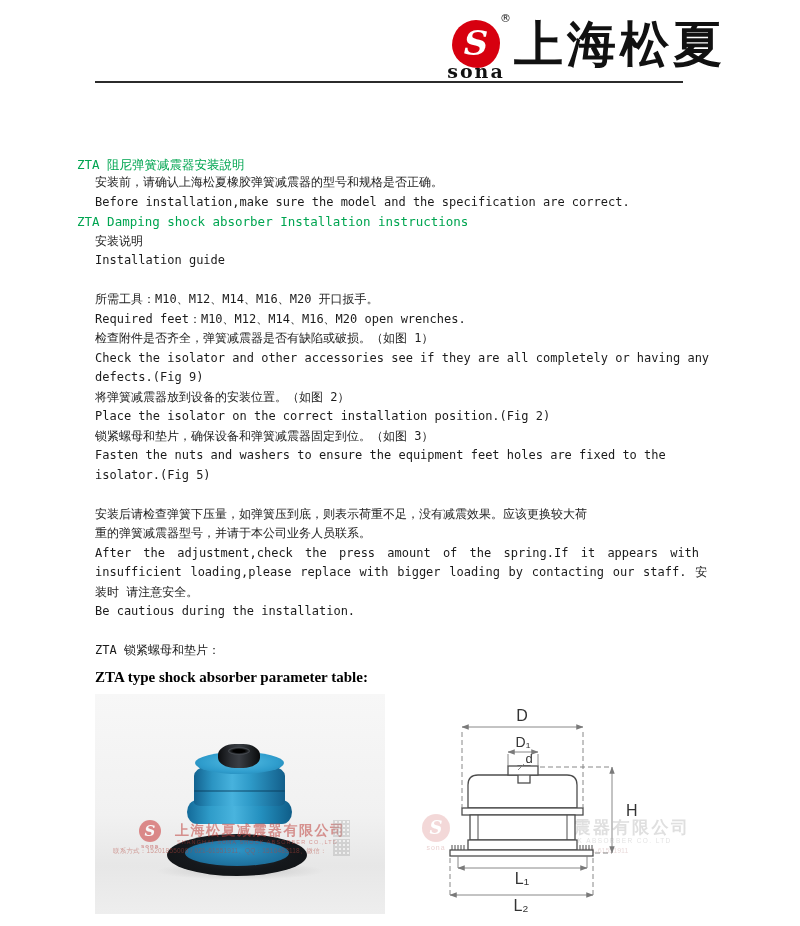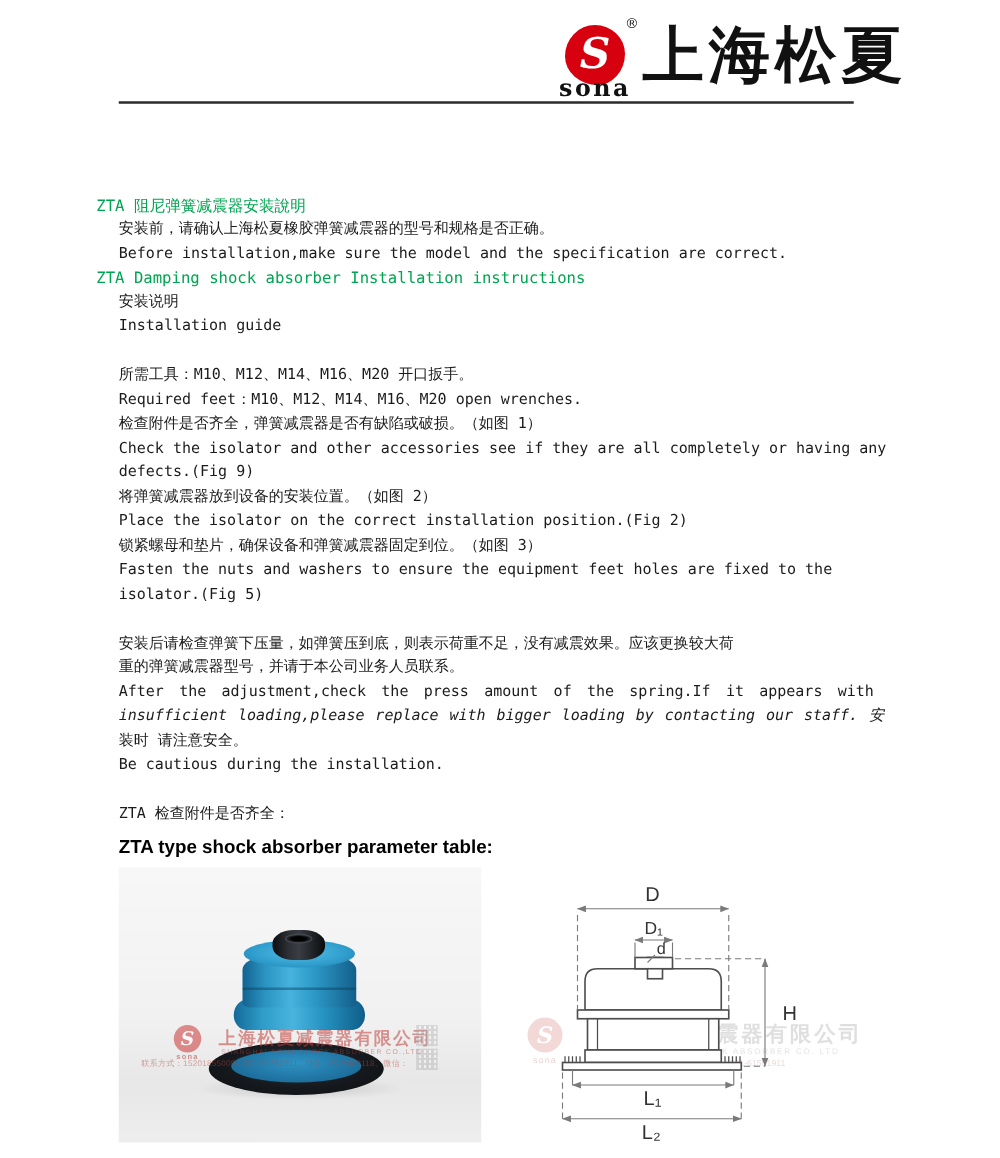--- a/index.html
+++ b/index.html
@@ -39,23 +39,23 @@
   }
 
   
   .doc-title { position:absolute; left:77px; top:117px; font-size:12.5px; line-height:19px; color:#00a551; white-space:pre; }
 
   
   .body-text { position:absolute; left:95px; top:173px; width:640px; font-size:12px; line-height:19.5px; }
   .ln  { white-space:pre; }
   .gap { height:19.5px; }
   .just  { word-spacing:5px; }
-  .just2 { word-spacing:1.5px;font-style:italic; }
+  .just2 { word-spacing:1.5px; }
   .fig-title-en {
-    font-family:Liberation Sans, sans-serif; font-weight:bold;
+    font-family:Liberation Serif, serif; font-weight:bold;
     font-size:15px; color:#000; margin-top:7px; white-space:pre;
   }
 
   
   .photo {
     position:absolute; left:95px; top:694px; width:290px; height:220px;
     background:linear-gradient(180deg,#f7f7f7 0%,#f1f1f1 55%,#e7e7e7 78%,#eeeeee 100%);
     overflow:hidden;
   }
   .photo * { position:absolute; }
@@ -133,21 +133,21 @@
     <div class="ln">Fasten the nuts and washers to ensure the equipment feet holes are fixed to the</div>
     <div class="ln">isolator.(Fig 5)</div>
     <div class="gap"></div>
     <div class="ln">安装后请检查弹簧下压量，如弹簧压到底，则表示荷重不足，没有减震效果。应该更换较大荷</div>
     <div class="ln">重的弹簧减震器型号，并请于本公司业务人员联系。</div>
     <div class="ln just">After the adjustment,check the press amount of the spring.If it appears with</div>
     <div class="ln just2">insufficient loading,please replace with bigger loading by contacting our staff. 安</div>
     <div class="ln">装时 请注意安全。</div>
     <div class="ln">Be cautious during the installation.</div>
     <div class="gap"></div>
-    <div class="ln">ZTA 检查附件是否齐全：</div>
+    <div class="ln">ZTA 锁紧螺母和垫片：</div>
     <div class="fig-title-en">ZTA type shock absorber parameter table:</div>
   </div>
 
   <div class="photo">
     <div class="p-shadow"></div>
     <div class="p-base"></div>
     <div class="p-base-in"></div>
     <div class="p-mid"></div>
     <div class="p-flange"></div>
     <div class="p-body"></div>

